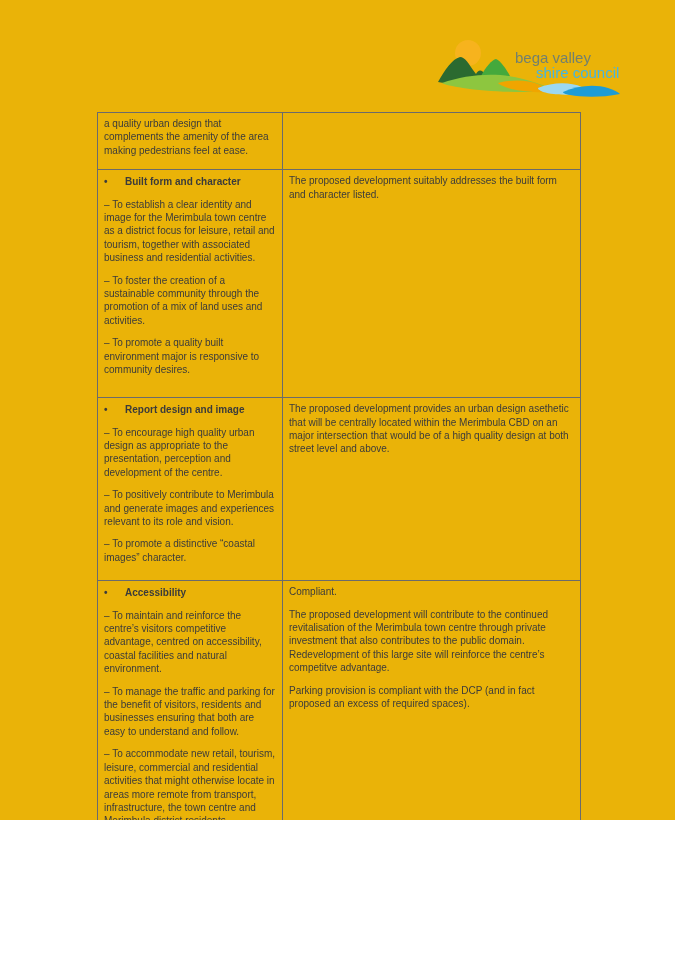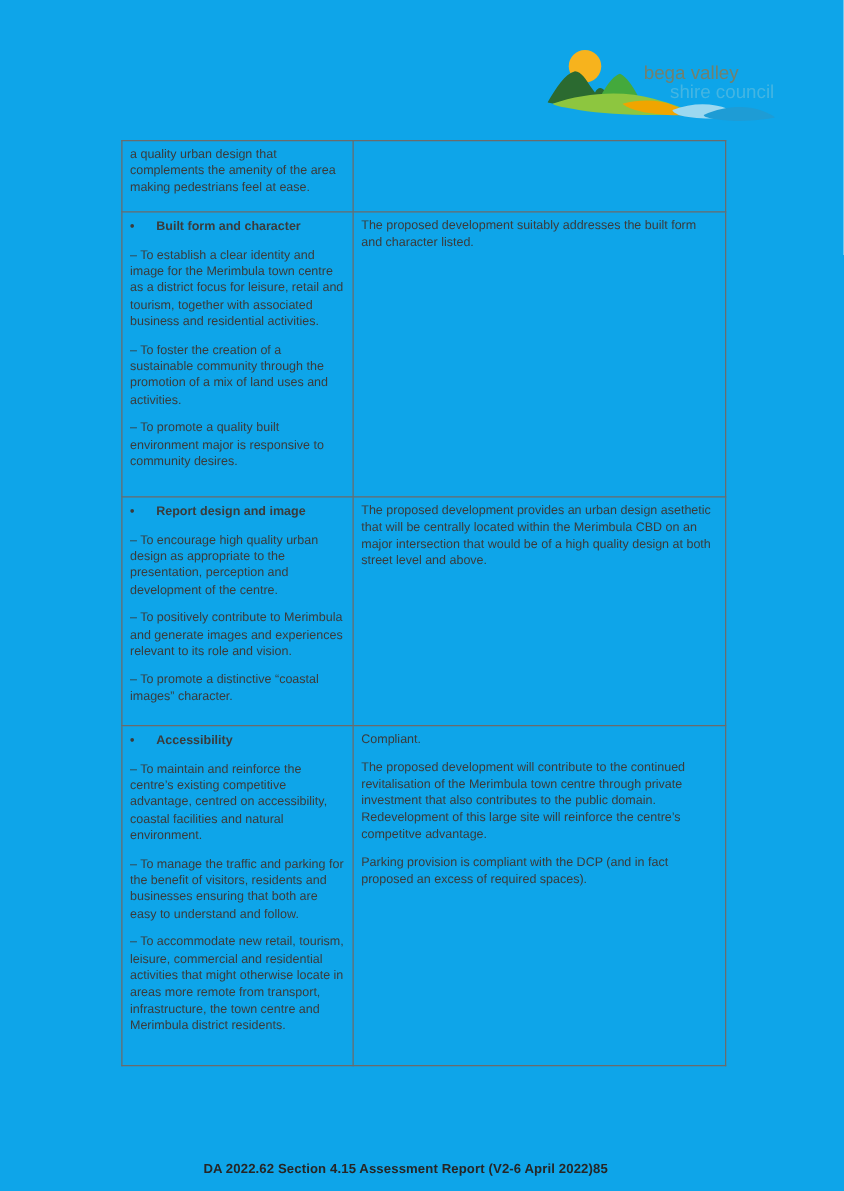--- a/index.html
+++ b/index.html
@@ -1,20 +1,20 @@
 <!DOCTYPE html>
 <html><head>
 <meta charset="utf-8">
 <style>
   html, body { margin:0; padding:0; background:#ffffff; }
   .page {
     position: relative;
     width: 675px;
-    height: 953px;
-    background: #0ea5e9;
+    height: 820px;
+    background: #eab308;
     font-family: "Liberation Sans", sans-serif;
     color: #3b3b3b;
     overflow: hidden;
   }
 
   
   .logo {
     position: absolute;
     left: 438px;
     top: 36px;
@@ -136,21 +136,21 @@
           <p>The proposed development provides an urban design asethetic that will be centrally located within the Merimbula CBD on an major intersection that would be of a high quality design at both street level and above.</p>
         </td>
       </tr>
 
       <tr class="row-3">
         <td class="cell">
           <div class="bullet-heading">
             <span class="bullet">•</span>
             <span>Accessibility</span>
           </div>
-          <p>– To maintain and reinforce the centre’s existing competitive advantage, centred on accessibility, coastal facilities and natural environment.</p>
+          <p>– To maintain and reinforce the centre’s visitors competitive advantage, centred on accessibility, coastal facilities and natural environment.</p>
           <p>– To manage the traffic and parking for the benefit of visitors, residents and businesses ensuring that both are easy to understand and follow.</p>
           <p>– To accommodate new retail, tourism, leisure, commercial and residential activities that might otherwise locate in areas more remote from transport, infrastructure, the town centre and Merimbula district residents.</p>
         </td>
         <td class="cell">
           <p>Compliant.</p>
           <p>The proposed development will contribute to the continued revitalisation of the Merimbula town centre through private investment that also contributes to the public domain. Redevelopment of this large site will reinforce the centre’s competitve advantage.</p>
           <p>Parking provision is compliant with the DCP (and in fact proposed an excess of required spaces).</p>
         </td>
       </tr>
 

